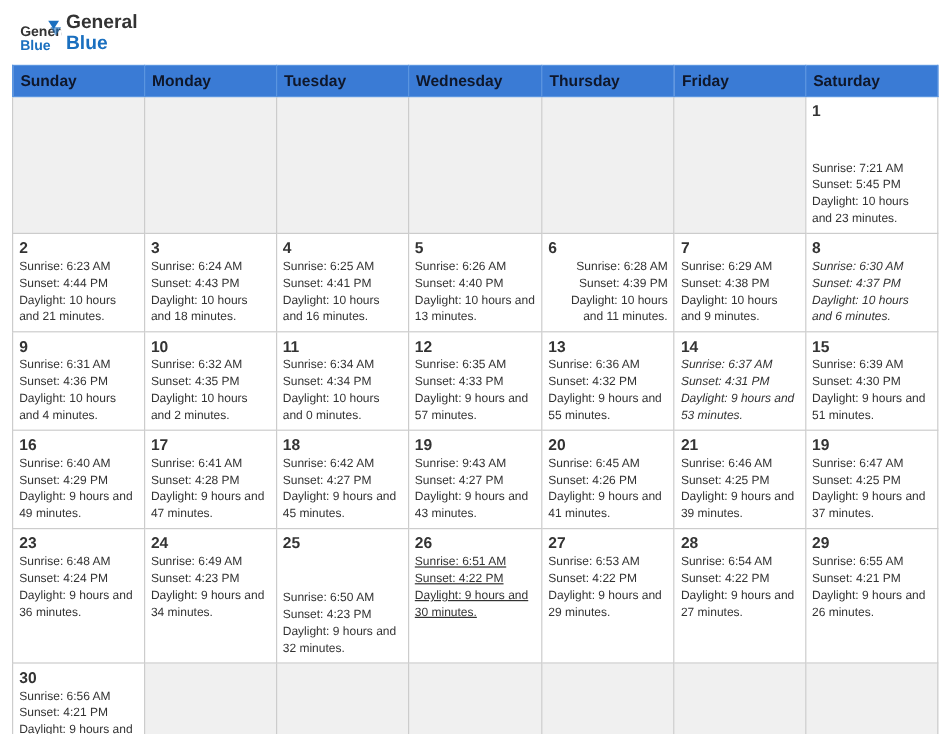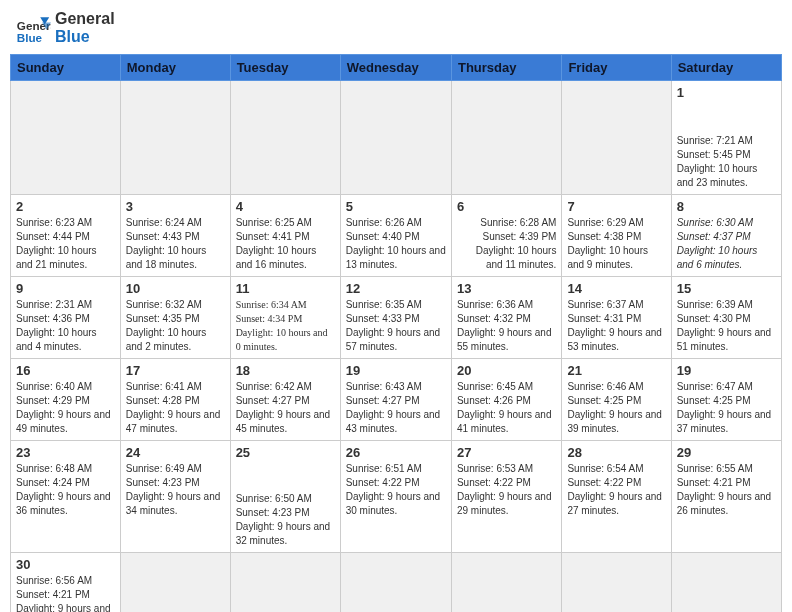--- a/index.html
+++ b/index.html
@@ -169,51 +169,51 @@
         <td>
           <span class="day-number">8</span>
           <div class="day-info" style="white-space: pre-line; font-style: italic;">Sunrise: 6:30 AM
 Sunset: 4:37 PM
 Daylight: 10 hours and 6 minutes.</div>
         </td>
       </tr>
       <tr class="week-row">
         <td>
           <span class="day-number">9</span>
-          <div class="day-info" style="white-space: pre-line;">Sunrise: 2:31 AM
+          <div class="day-info" style="white-space: pre-line;">Sunrise: 6:31 AM
 Sunset: 4:36 PM
 Daylight: 10 hours and 4 minutes.</div>
         </td>
         <td>
           <span class="day-number">10</span>
           <div class="day-info" style="white-space: pre-line;">Sunrise: 6:32 AM
 Sunset: 4:35 PM
 Daylight: 10 hours and 2 minutes.</div>
         </td>
         <td>
           <span class="day-number">11</span>
-          <div class="day-info" style="white-space: pre-line; font-family: Liberation Serif, serif;">Sunrise: 6:34 AM
+          <div class="day-info" style="white-space: pre-line;">Sunrise: 6:34 AM
 Sunset: 4:34 PM
 Daylight: 10 hours and 0 minutes.</div>
         </td>
         <td>
           <span class="day-number">12</span>
           <div class="day-info" style="white-space: pre-line;">Sunrise: 6:35 AM
 Sunset: 4:33 PM
 Daylight: 9 hours and 57 minutes.</div>
         </td>
         <td>
           <span class="day-number">13</span>
           <div class="day-info" style="white-space: pre-line;">Sunrise: 6:36 AM
 Sunset: 4:32 PM
 Daylight: 9 hours and 55 minutes.</div>
         </td>
         <td>
           <span class="day-number">14</span>
-          <div class="day-info" style="white-space: pre-line;">Sunrise: 6:37 AM
+          <div class="day-info" style="white-space: pre-line; font-style: italic;">Sunrise: 6:37 AM
 Sunset: 4:31 PM
 Daylight: 9 hours and 53 minutes.</div>
         </td>
         <td>
           <span class="day-number">15</span>
           <div class="day-info" style="white-space: pre-line;">Sunrise: 6:39 AM
 Sunset: 4:30 PM
 Daylight: 9 hours and 51 minutes.</div>
         </td>
       </tr>
@@ -231,21 +231,21 @@
 Daylight: 9 hours and 47 minutes.</div>
         </td>
         <td>
           <span class="day-number">18</span>
           <div class="day-info" style="white-space: pre-line;">Sunrise: 6:42 AM
 Sunset: 4:27 PM
 Daylight: 9 hours and 45 minutes.</div>
         </td>
         <td>
           <span class="day-number">19</span>
-          <div class="day-info" style="white-space: pre-line;">Sunrise: 6:43 AM
+          <div class="day-info" style="white-space: pre-line;">Sunrise: 9:43 AM
 Sunset: 4:27 PM
 Daylight: 9 hours and 43 minutes.</div>
         </td>
         <td>
           <span class="day-number">20</span>
           <div class="day-info" style="white-space: pre-line;">Sunrise: 6:45 AM
 Sunset: 4:26 PM
 Daylight: 9 hours and 41 minutes.</div>
         </td>
         <td>
@@ -275,21 +275,21 @@
 Daylight: 9 hours and 34 minutes.</div>
         </td>
         <td>
           <span class="day-number">25</span>
           <div class="day-info" style="white-space: pre-line; margin-top: 32px;">Sunrise: 6:50 AM
 Sunset: 4:23 PM
 Daylight: 9 hours and 32 minutes.</div>
         </td>
         <td>
           <span class="day-number">26</span>
-          <div class="day-info" style="white-space: pre-line;">Sunrise: 6:51 AM
+          <div class="day-info" style="white-space: pre-line; text-decoration: underline;">Sunrise: 6:51 AM
 Sunset: 4:22 PM
 Daylight: 9 hours and 30 minutes.</div>
         </td>
         <td>
           <span class="day-number">27</span>
           <div class="day-info" style="white-space: pre-line;">Sunrise: 6:53 AM
 Sunset: 4:22 PM
 Daylight: 9 hours and 29 minutes.</div>
         </td>
         <td>

